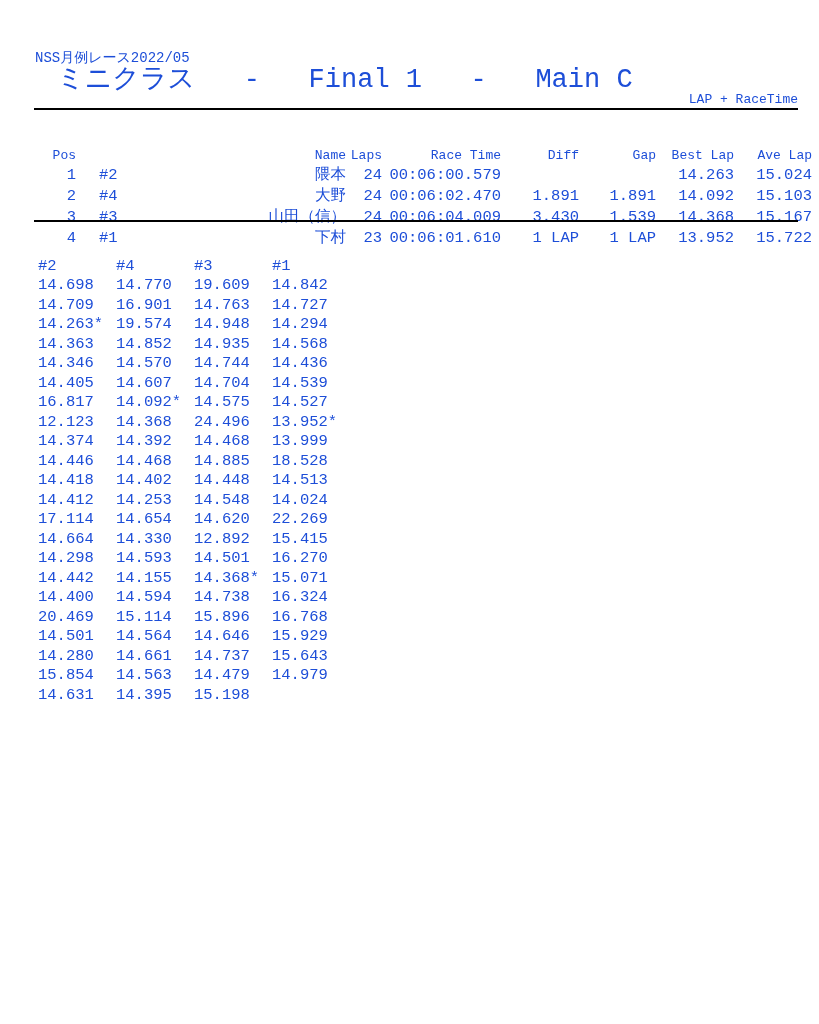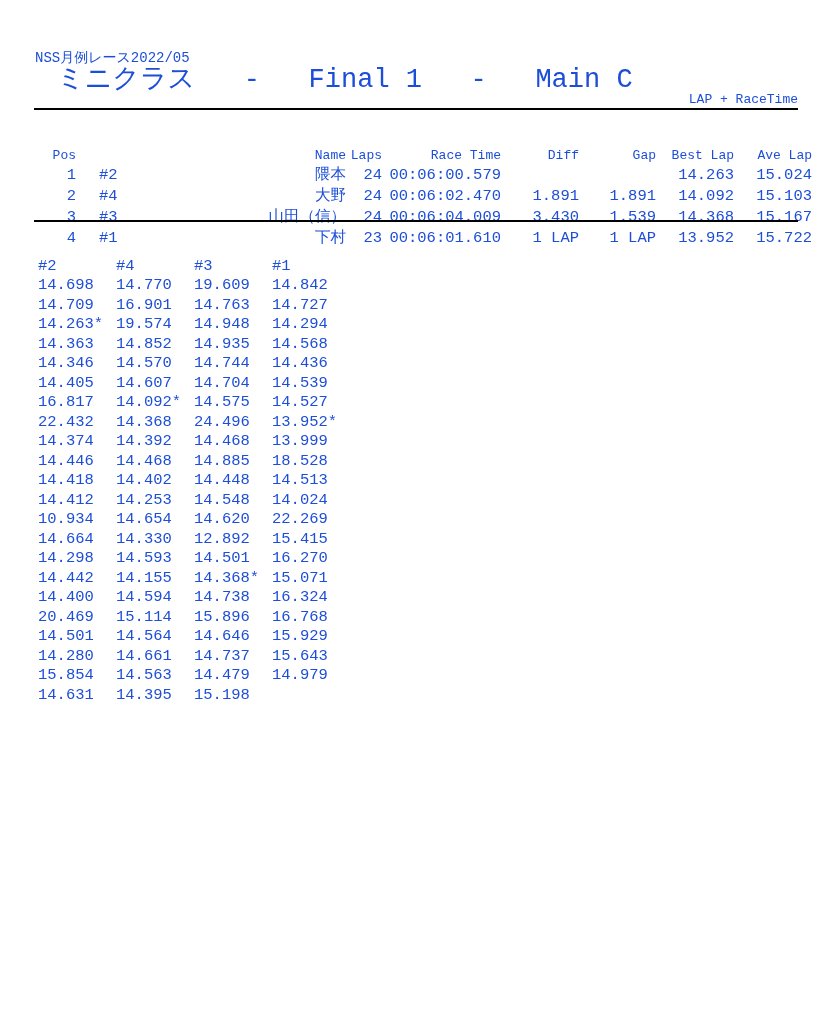--- a/index.html
+++ b/index.html
@@ -232,21 +232,21 @@
             <td>14.704</td>
             <td>14.539</td>
           </tr>
           <tr>
             <td>16.817</td>
             <td>14.092*</td>
             <td>14.575</td>
             <td>14.527</td>
           </tr>
           <tr>
-            <td>22.432</td>
+            <td>12.123</td>
             <td>14.368</td>
             <td>24.496</td>
             <td>13.952*</td>
           </tr>
           <tr>
             <td>14.374</td>
             <td>14.392</td>
             <td>14.468</td>
             <td>13.999</td>
           </tr>
@@ -262,21 +262,21 @@
             <td>14.448</td>
             <td>14.513</td>
           </tr>
           <tr>
             <td>14.412</td>
             <td>14.253</td>
             <td>14.548</td>
             <td>14.024</td>
           </tr>
           <tr>
-            <td>10.934</td>
+            <td>17.114</td>
             <td>14.654</td>
             <td>14.620</td>
             <td>22.269</td>
           </tr>
           <tr>
             <td>14.664</td>
             <td>14.330</td>
             <td>12.892</td>
             <td>15.415</td>
           </tr>

